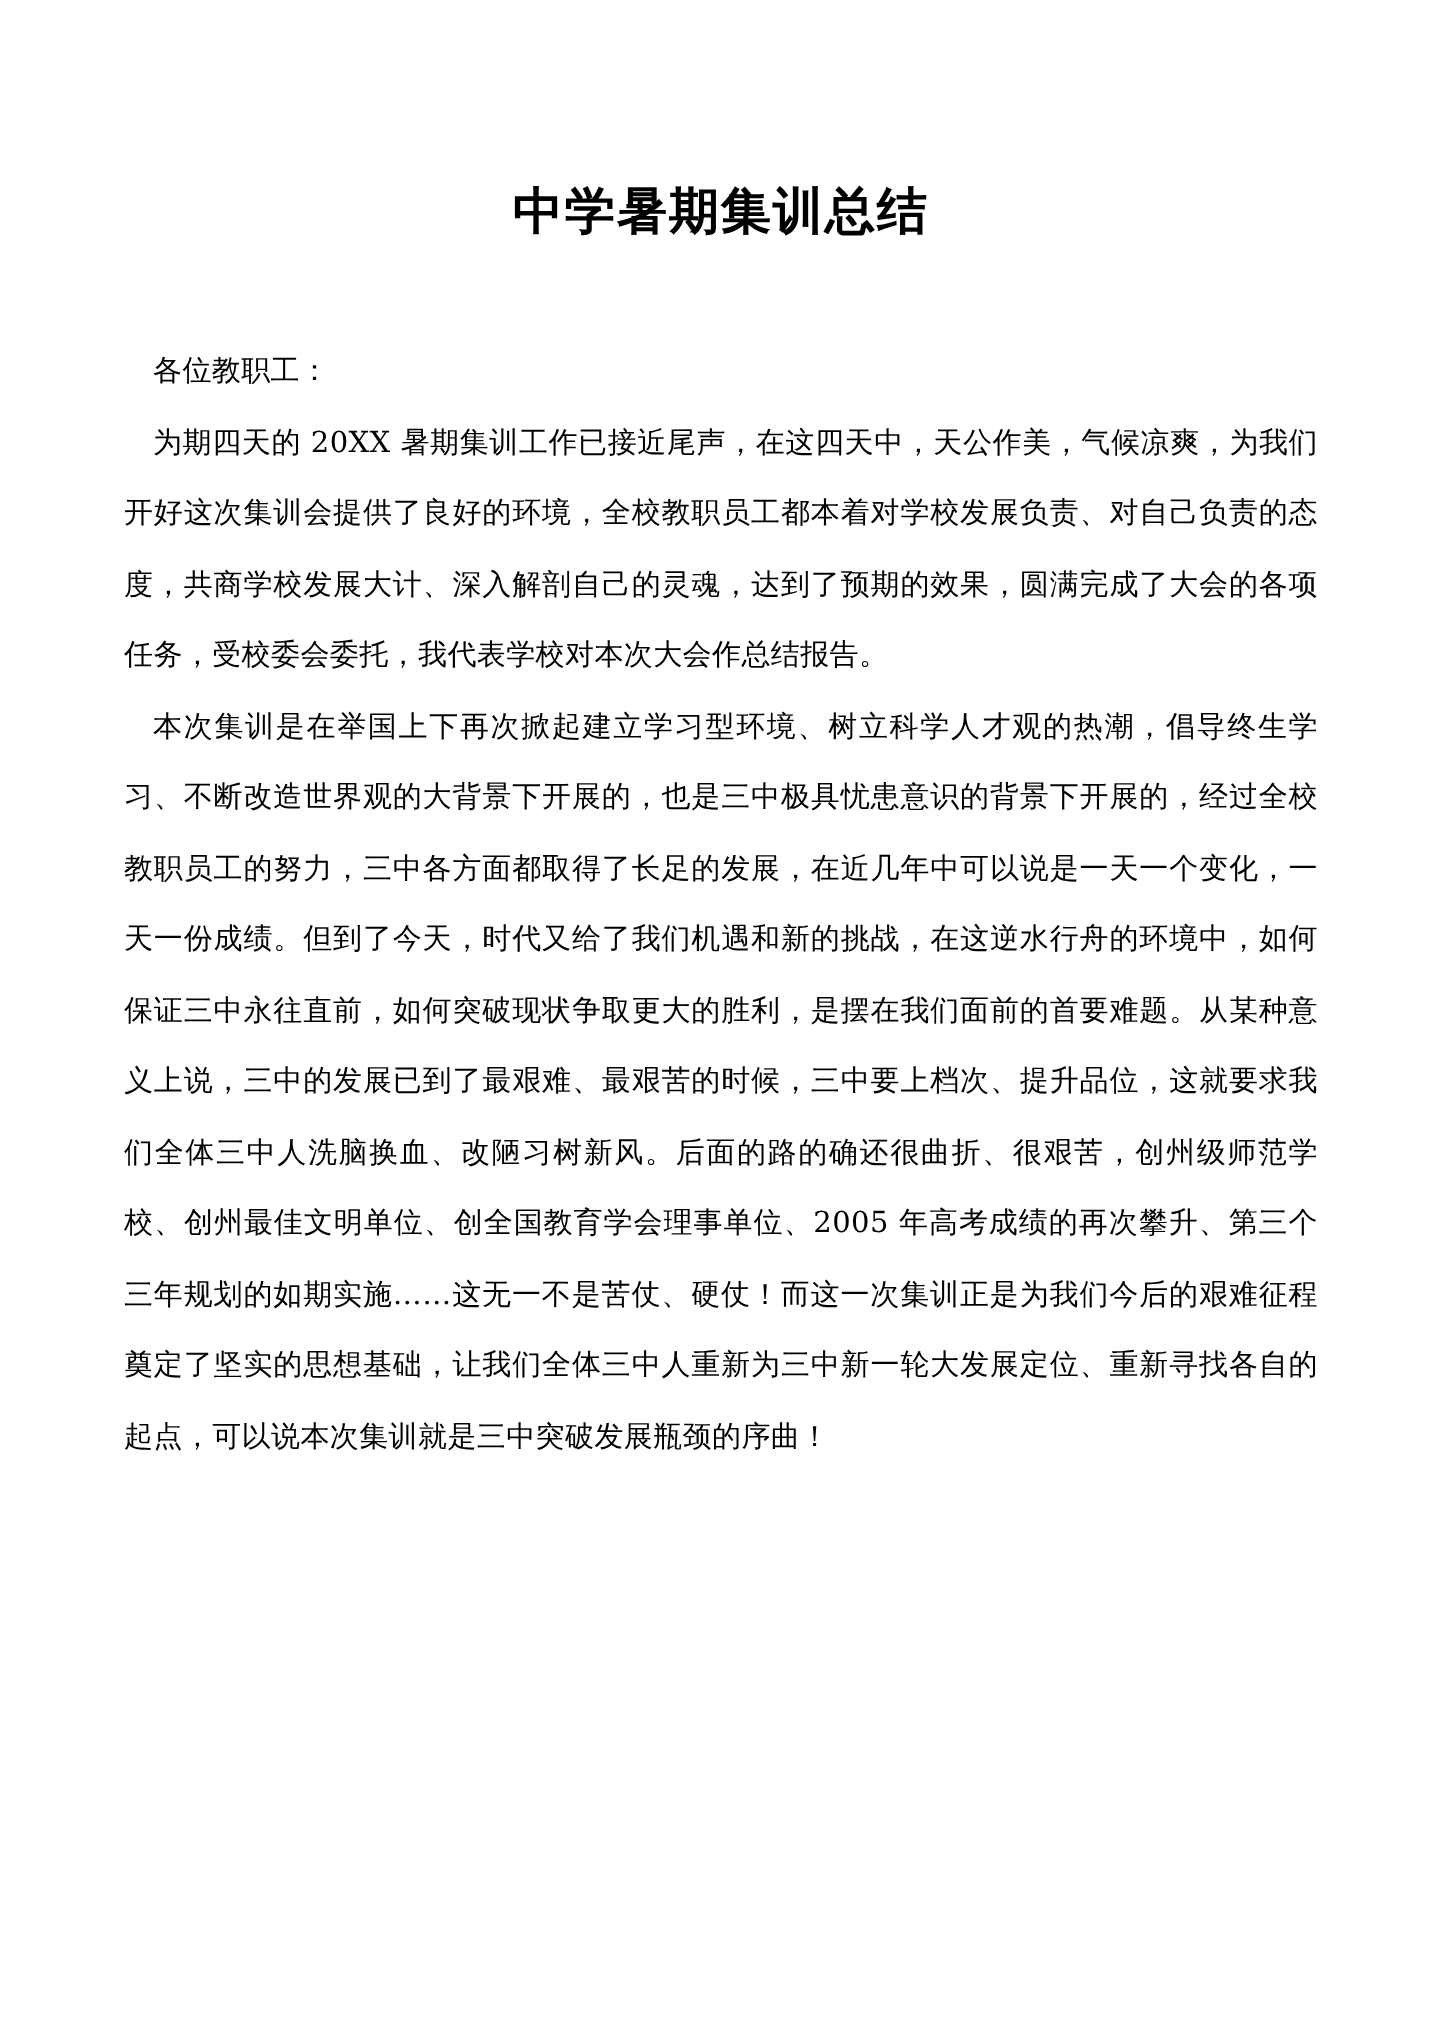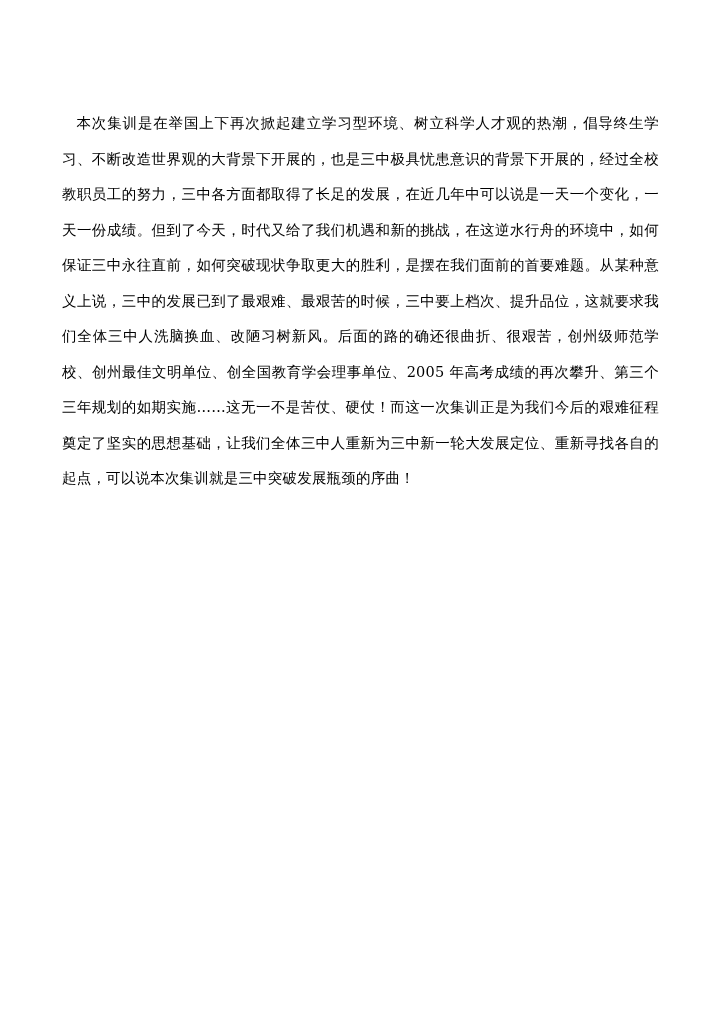--- a/index.html
+++ b/index.html
@@ -44,23 +44,26 @@
   }
   p.indent1 {
     text-indent: 1em;
   }
 </style>
 </head>
 <body>
 
 <div class="page">
 
+  <h1 class="doc-title">中学暑期集训总结</h1>
 
   <div class="body-block">
 
+    <p class="para indent1">各位教职工：</p>
 
+    <p class="para indent1">为期四天的 20XX 暑期集训工作已接近尾声，在这四天中，天公作美，气候凉爽，为我们开好这次集训会提供了良好的环境，全校教职员工都本着对学校发展负责、对自己负责的态度，共商学校发展大计、深入解剖自己的灵魂，达到了预期的效果，圆满完成了大会的各项任务，受校委会委托，我代表学校对本次大会作总结报告。</p>
 
 
     <p class="para indent1">本次集训是在举国上下再次掀起建立学习型环境、树立科学人才观的热潮，倡导终生学习、不断改造世界观的大背景下开展的，也是三中极具忧患意识的背景下开展的，经过全校教职员工的努力，三中各方面都取得了长足的发展，在近几年中可以说是一天一个变化，一天一份成绩。但到了今天，时代又给了我们机遇和新的挑战，在这逆水行舟的环境中，如何保证三中永往直前，如何突破现状争取更大的胜利，是摆在我们面前的首要难题。从某种意义上说，三中的发展已到了最艰难、最艰苦的时候，三中要上档次、提升品位，这就要求我们全体三中人洗脑换血、改陋习树新风。后面的路的确还很曲折、很艰苦，创州级师范学校、创州最佳文明单位、创全国教育学会理事单位、2005 年高考成绩的再次攀升、第三个三年规划的如期实施……这无一不是苦仗、硬仗！而这一次集训正是为我们今后的艰难征程奠定了坚实的思想基础，让我们全体三中人重新为三中新一轮大发展定位、重新寻找各自的起点，可以说本次集训就是三中突破发展瓶颈的序曲！</p>
 
   </div>
 
 </div>
 
 </body></html>

